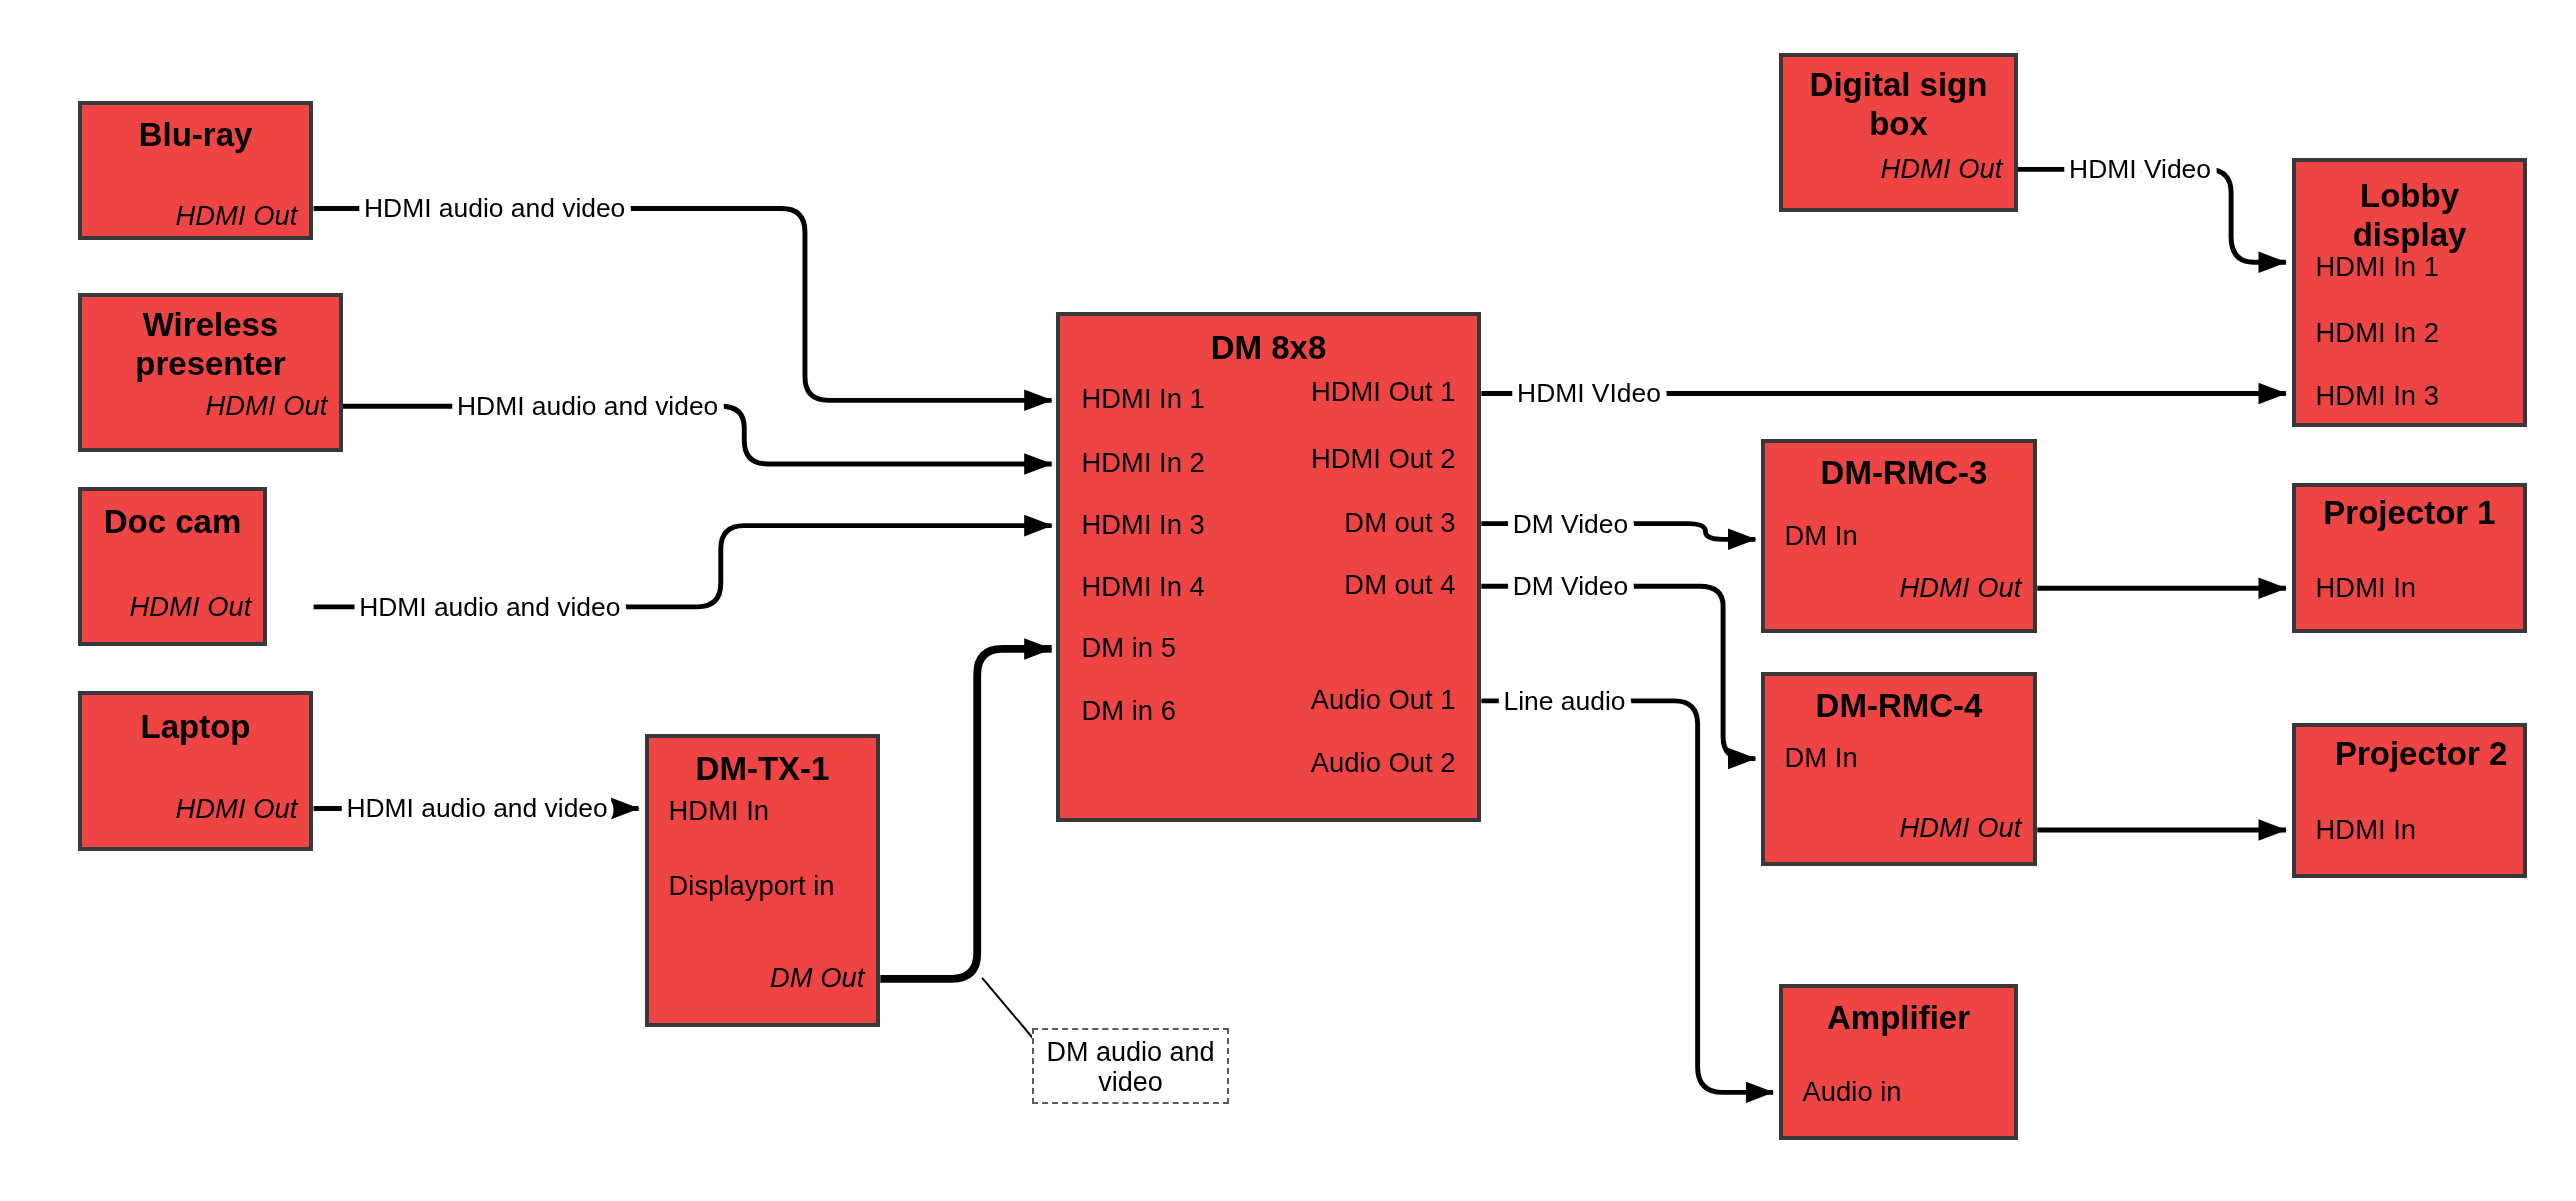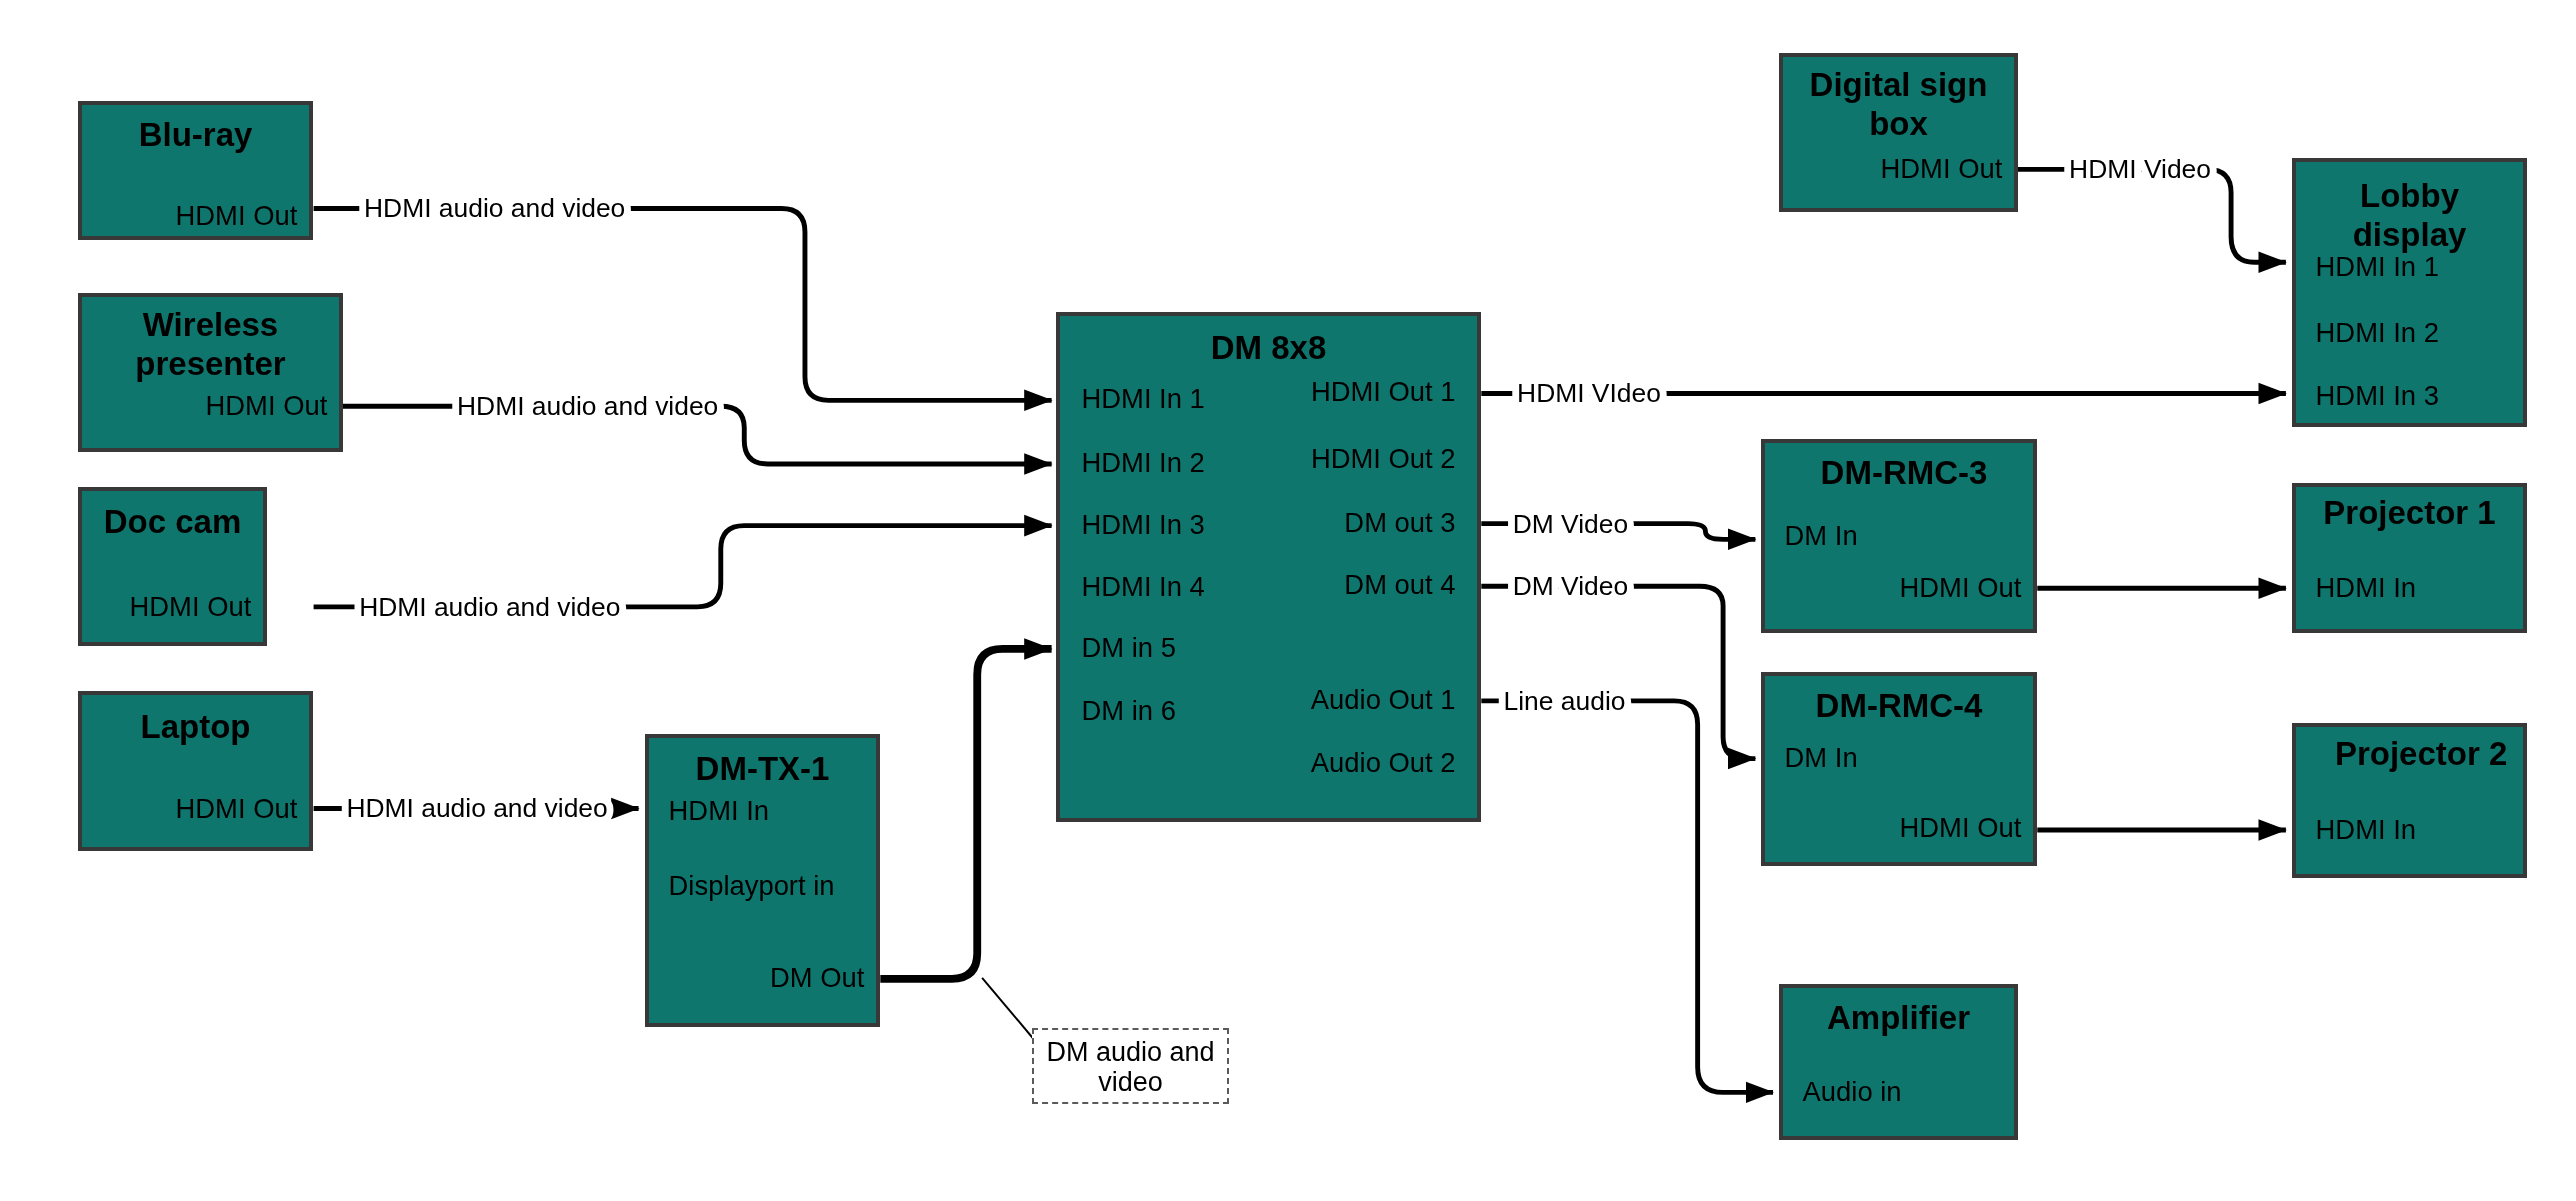--- a/index.html
+++ b/index.html
@@ -7,41 +7,41 @@
     position:relative;
     width:2576px;height:1201px;
     background:#ffffff;
     font-family:"Liberation Sans",sans-serif;
     color:#000;
     overflow:hidden;
   }
   #wires{position:absolute;left:0;top:0;width:2576px;height:1201px;}
   .node{
     position:absolute;
-    background:#0f766e;
+    background:#ef4444;
     border:4.9px solid #383838;
     box-sizing:border-box;
   }
   .node .title{
     position:absolute;left:0;right:0;
     padding:0 15.7px;
     text-align:center;
     font-weight:bold;
     font-size:33px;
     line-height:39px;
   }
   .node .port{
     position:absolute;
     font-size:27.4px;
     line-height:27.4px;
     white-space:nowrap;
     transform:translateY(-50%);
   }
   .port.l{left:19.6px;}
-  .port.r{right:11.7px;text-align:left;}
+  .port.r{right:11.7px;text-align:left;font-style:italic;}
   .port.r22{right:21.5px;text-align:right;}
   .port.l22{left:21.5px;}
   .edge-label{
     font-family:"Liberation Sans",sans-serif;
     font-size:27px;
     fill:#000000;
     stroke:#ffffff;
     stroke-width:14px;
     paint-order:stroke;
     text-anchor:middle;

